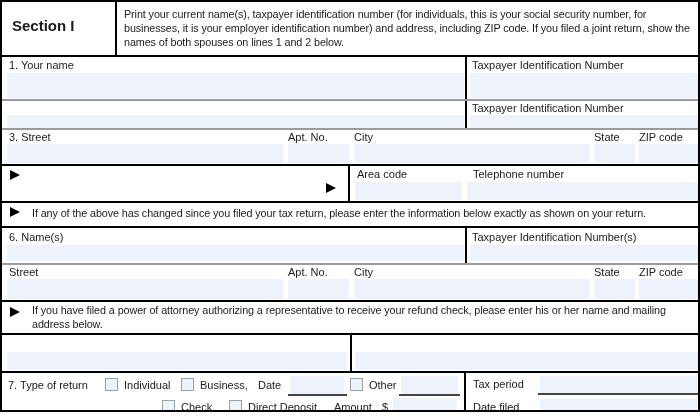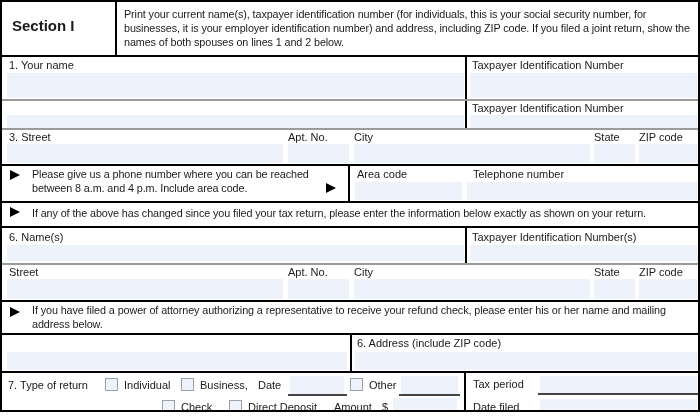--- a/index.html
+++ b/index.html
@@ -53,21 +53,20 @@
   <div class="lbl" style="left:592px;top:129px">State</div>
   <div class="lbl" style="left:637px;top:129px">ZIP code</div>
   <input class="field" style="left: 5px; top: 142px; width: 276px; height: 19px;">
   <input class="field" style="left: 286px; top: 142px; width: 61px; height: 19px;">
   <input class="field" style="left: 352px; top: 142px; width: 236px; height: 19px;">
   <input class="field" style="left: 592px; top: 142px; width: 41px; height: 19px;">
   <input class="field" style="left: 637px; top: 142px; width: 59px; height: 19px;">
   <div class="hl" style="top:162px"></div>
 
   <div class="tri" style="left:8px;top:168px"></div>
-  <div class="note" style="left:30px;top:165px;width:288px">Please give us a phone number where you can be reached between 8 a.m. and 4 p.m. Include area code.</div>
   <div class="tri" style="left:324px;top:181px"></div>
   <div class="vl" style="left:346px;top:163px;height:37px"></div>
   <div class="lbl" style="left:355px;top:166px">Area code</div>
   <input class="field" style="left: 353px; top: 180px; width: 107px; height: 18px;">
   <div class="lbl" style="left:471px;top:166px">Telephone number</div>
   <input class="field" style="left: 465px; top: 180px; width: 231px; height: 18px;">
   <div class="hl" style="top:199px"></div>
 
   <div class="tri" style="left:8px;top:205px"></div>
   <div class="note" style="left:30px;top:204px;white-space:nowrap">If any of the above has changed since you filed your tax return, please enter the information below exactly as shown on your return.</div>
@@ -91,21 +90,20 @@
   <input class="field" style="left: 592px; top: 277px; width: 41px; height: 20px;">
   <input class="field" style="left: 637px; top: 277px; width: 59px; height: 20px;">
   <div class="hl" style="top:298px"></div>
 
   <div class="tri" style="left:8px;top:305px"></div>
   <div class="note" style="left:30px;top:301px;width:655px">If you have filed a power of attorney authorizing a representative to receive your refund check, please enter his or her name and mailing address below.</div>
   <div class="hl" style="top:331px"></div>
 
   <input class="field" style="left: 5px; top: 350px; width: 340px; height: 18px;">
   <div class="vl" style="left:348px;top:332px;height:38px"></div>
-  <div class="lbl" style="left:355px;top:335px">6. Address (include ZIP code)</div>
   <input class="field" style="left: 353px; top: 350px; width: 343px; height: 18px;">
   <div class="hl" style="top:369px"></div>
 
   <div class="lbl" style="left:6px;top:377px">7. Type of return</div>
   <div class="cb" style="left:103px;top:376px"></div>
   <div class="lbl" style="left:122px;top:377px">Individual</div>
   <div class="cb" style="left:179px;top:376px"></div>
   <div class="lbl" style="left:198px;top:377px">Business,</div>
   <div class="lbl" style="left:256px;top:377px">Date</div>
   <input class="field" style="left: 288px; top: 374px; width: 54px; height: 18px;">

